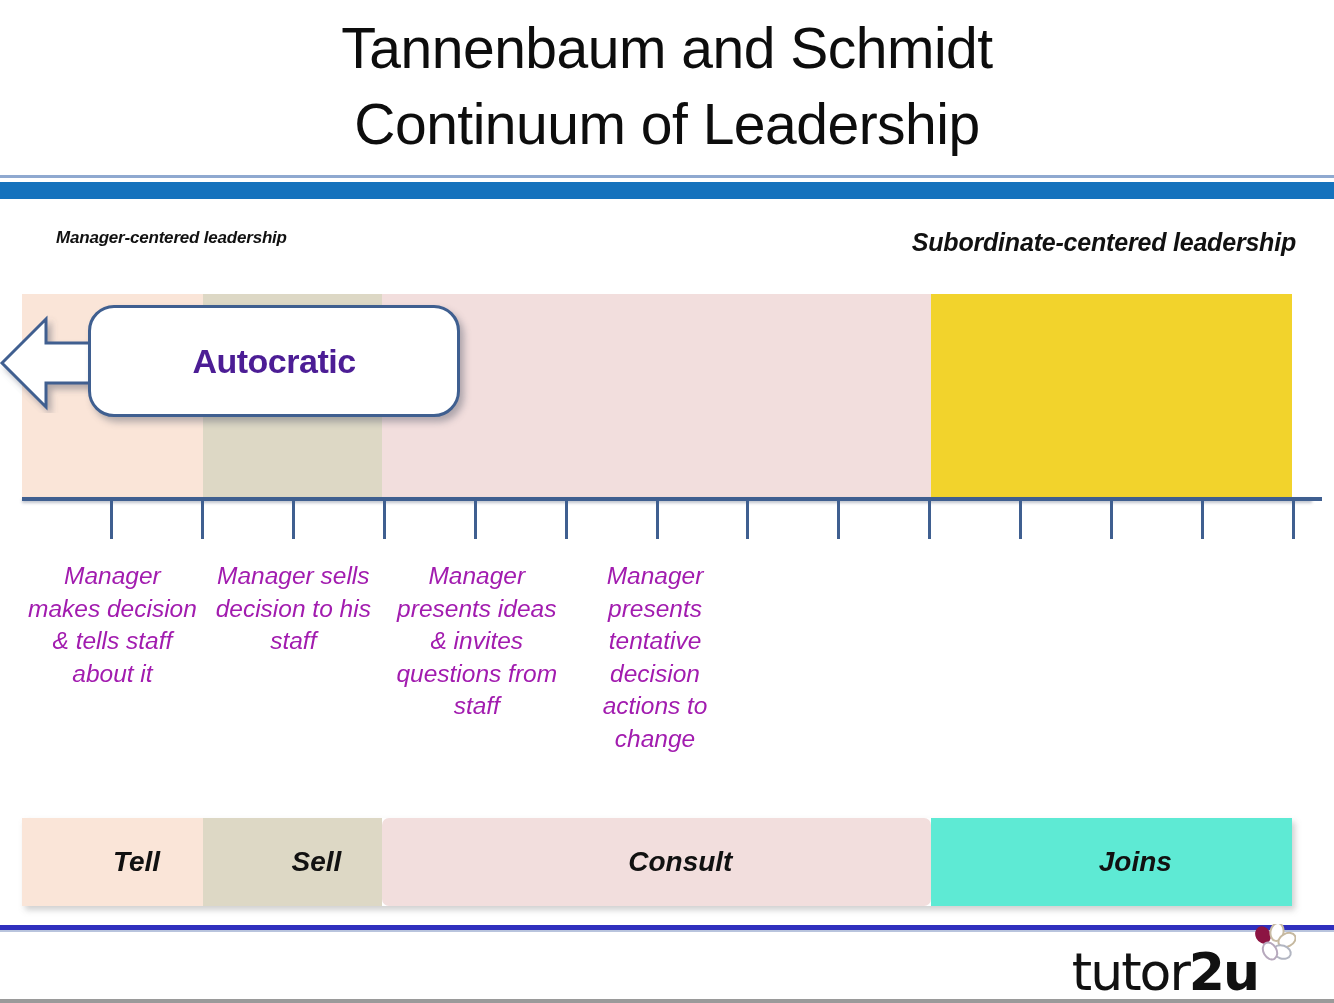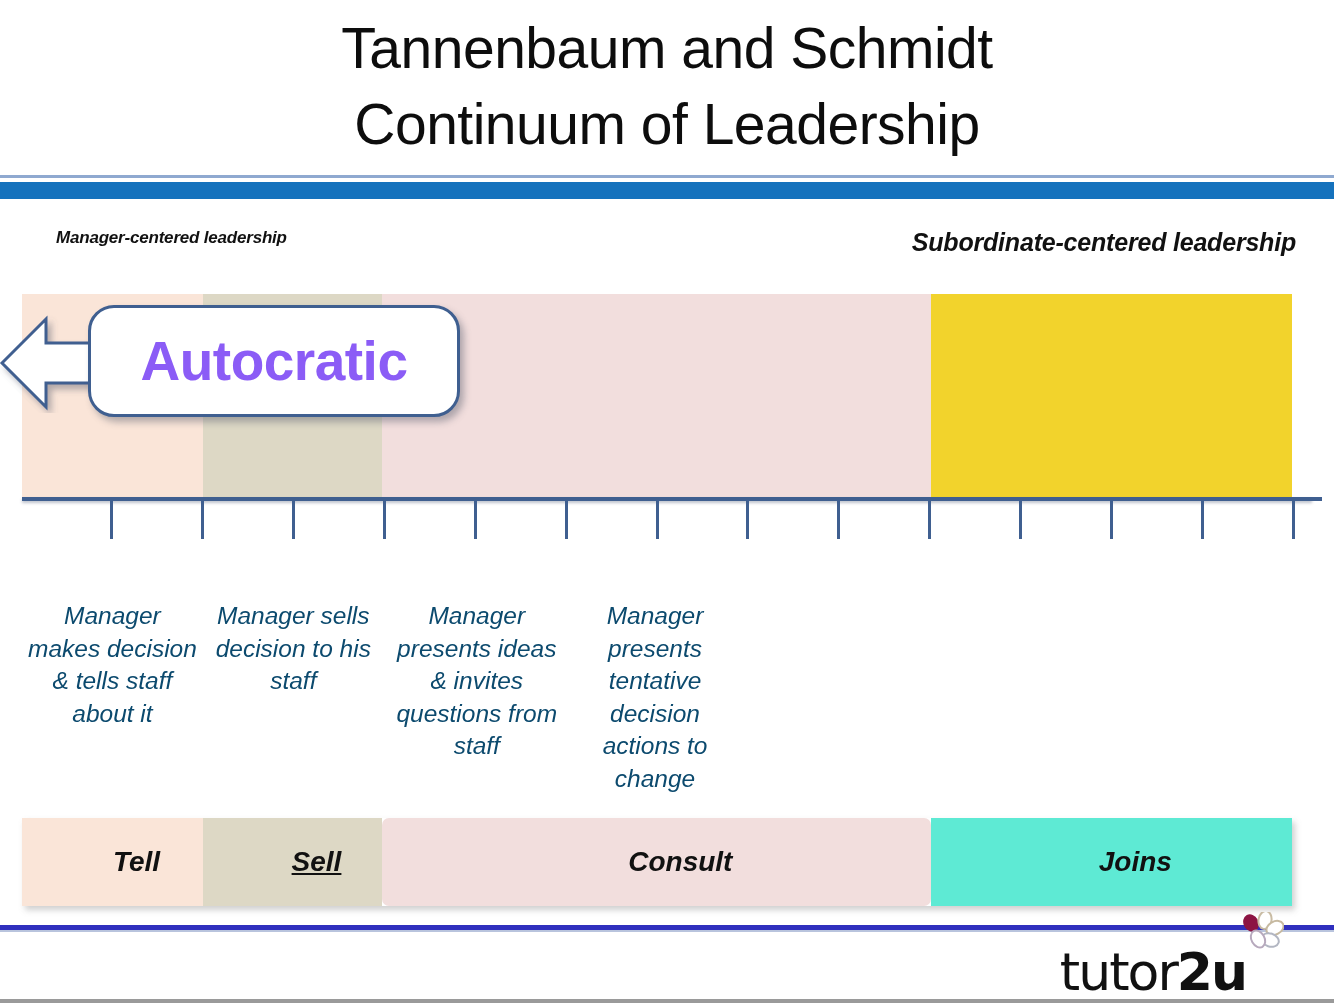--- a/index.html
+++ b/index.html
@@ -68,21 +68,21 @@
     position:absolute;top:0;width:3px;height:38px;background:#3f5f90;
   }
 
   
   #desc-row{
     position:absolute;left:22px;top:560px;width:1292px;height:245px;
     display:flex;
   }
   .desc{
     text-align:center;font-style:italic;font-size:24.5px;line-height:32.5px;
-    color:#0c4a6e;padding:0 6px;box-sizing:border-box;margin-top:40px;
+    color:#a21caf;padding:0 6px;box-sizing:border-box;
   }
 
   
   #category-bar{
     position:absolute;left:22px;top:818px;width:1270px;height:88px;
     display:flex;
     box-shadow:3px 4px 6px rgba(120,120,120,.35);
   }
   .cat{
     height:100%;display:flex;align-items:center;justify-content:center;
@@ -97,39 +97,39 @@
   }
   #callout-arrow{position:absolute;left:0;top:8px;}
   #callout-box{
     position:absolute;left:88px;top:0;width:372px;height:112px;
     background:#ffffff;border:3px solid #3f5f90;border-radius:26px;
     display:flex;align-items:center;justify-content:center;
     box-shadow:4px 5px 7px rgba(90,95,110,.45);
     box-sizing:border-box;
   }
   #callout-label{
-    font-size:55px;font-weight:bold;color:#8b5cf6;letter-spacing:-0.5px;
+    font-size:34px;font-weight:bold;color:#4c1d95;letter-spacing:-0.5px;
   }
 
   
   #footer-rule{
     position:absolute;left:0;top:925px;width:1334px;height:5px;
     background:#2f2fbe;
   }
   #footer-rule-under{
     position:absolute;left:0;top:930px;width:1334px;height:2px;
     background:#b9c4dd;
   }
   #footer{
     position:absolute;left:0;top:932px;width:1334px;height:71px;
     background:#ffffff;
   }
   #logo{
-    position:absolute;right:44px;top:14px;
-    display:flex;align-items:flex-start;
+    position:absolute;right:32px;top:14px;
+    display:flex;align-items:flex-end;
   }
   #logo-text{
     font-size:52px;color:#111;letter-spacing:-2px;line-height:52px;
     font-family:"DejaVu Sans","Liberation Sans",sans-serif;
   }
   #logo-text b{font-weight:bold;}
   #logo-flower{position:relative;top:-34px;left:-6px;}
   #footer-baseline{
     position:absolute;left:0;bottom:0;width:1334px;height:4px;
     background:#9a9a9a;
@@ -175,21 +175,21 @@
 
 <div id="desc-row">
     <div class="desc" style="width: 14%;">Manager makes decision &amp; tells staff about it</div>
     <div class="desc" style="width: 14%;">Manager sells decision to his staff</div>
     <div class="desc" style="width: 14.4%;">Manager presents ideas &amp; invites questions from staff</div>
     <div class="desc" style="width: 13.2%;">Manager presents tentative decision actions to change</div>
   </div>
 
 <div id="category-bar">
     <div class="cat" style="width: 14.25%; background: rgb(250, 229, 216);">Tell</div>
-    <div class="cat" style="width: 14.1%; background: rgb(221, 216, 197); text-decoration: underline;">Sell</div>
+    <div class="cat" style="width: 14.1%; background: rgb(221, 216, 197);">Sell</div>
     <div class="cat" style="width: 43.2%; background: rgb(242, 222, 221); border-radius: 7px;">Consult</div>
     <div class="cat" style="width: 28.45%; background: #5eead4; text-align: center;">Joins</div>
   </div>
 
 <div id="callout-group">
   <svg id="callout-arrow" width="108" height="100" viewBox="0 0 108 100">
     <defs>
       <filter id="arrShadow" x="-30%" y="-30%" width="180%" height="180%">
         <feDropShadow dx="4" dy="5" stdDeviation="3" flood-color="#5a5f6e" flood-opacity="0.45"></feDropShadow>
       </filter>

